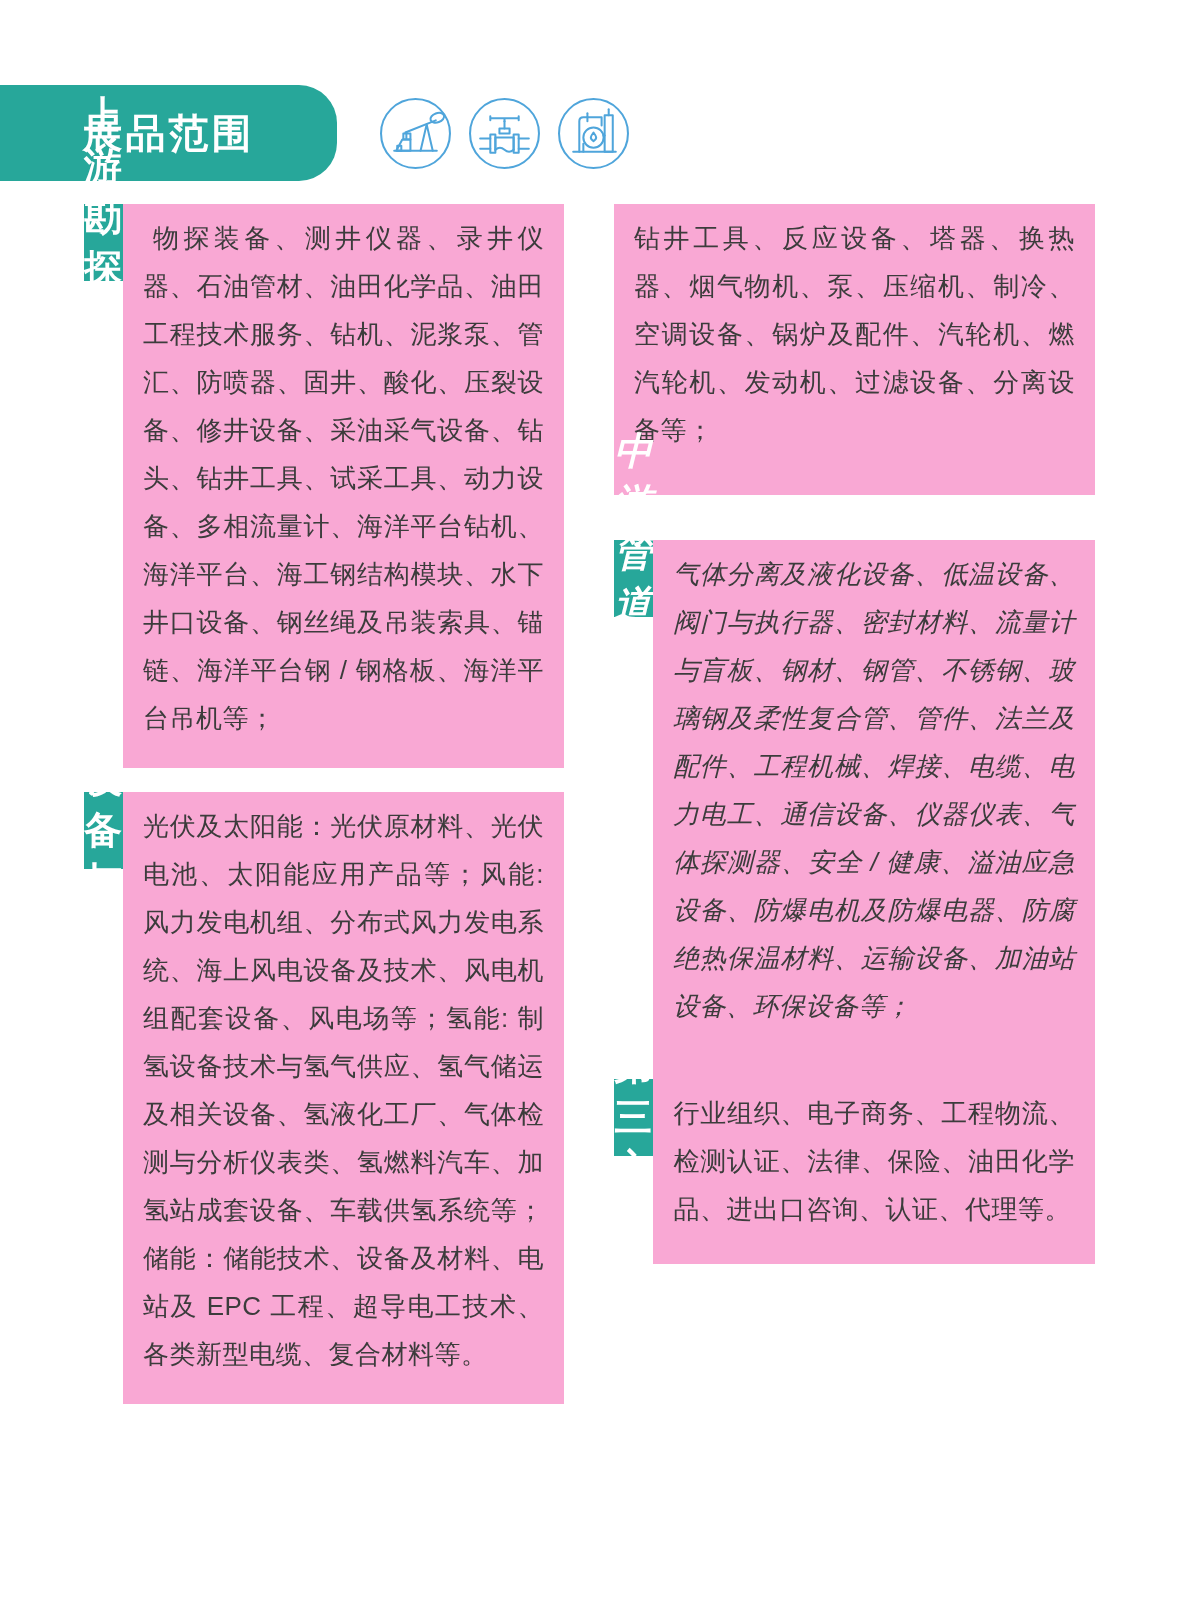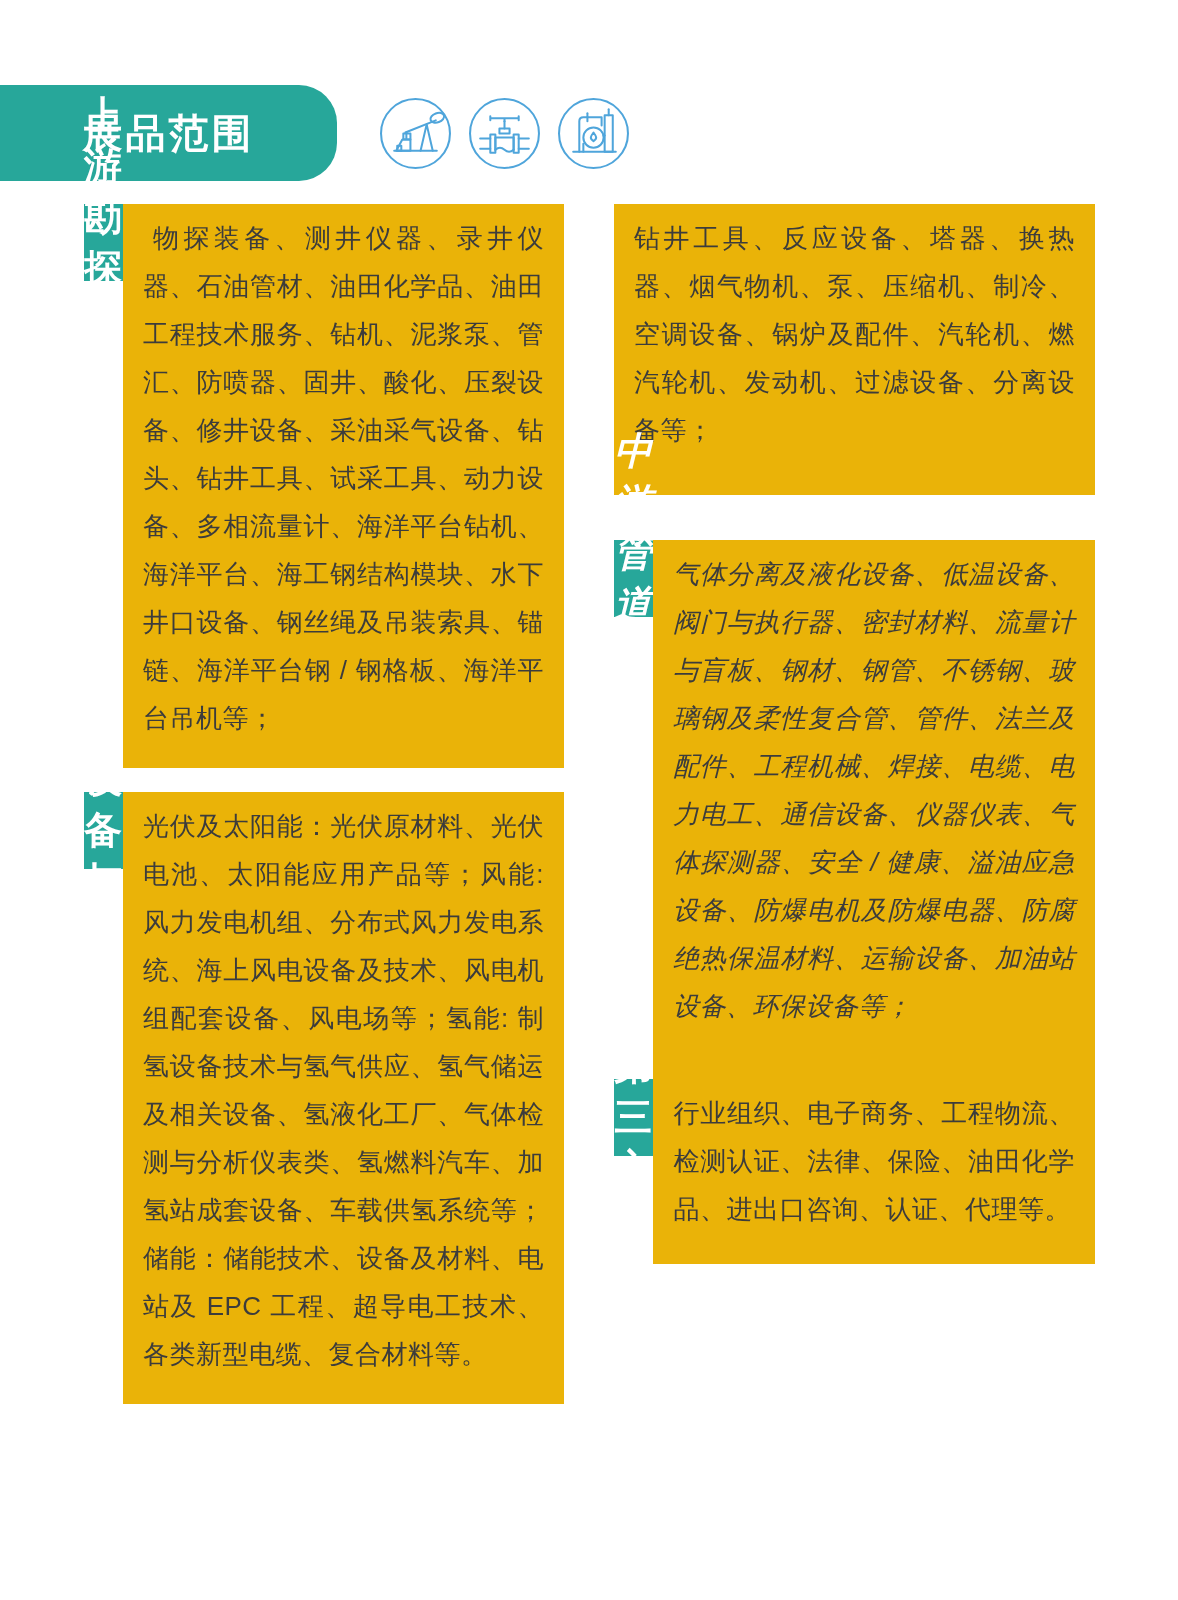--- a/index.html
+++ b/index.html
@@ -34,21 +34,21 @@
   .col-right{width:481px;}
 
   .card{display:flex;}
   .card-header{
     margin:0;height:77px;background:#27A79A;color:#ffffff;
     font-size:38px;font-weight:bold;letter-spacing:1px;
     display:flex;align-items:center;justify-content:center;
     text-align:center;
   }
   .card-body{
-    margin:0;background:#eab308;color:#3C3C3C;
+    margin:0;background:#f9a8d4;color:#3C3C3C;
     padding:10px 20px 26px;
     font-size:26px;line-height:48px;text-align:justify;
     letter-spacing:0.5px;
   }
   .indent-first{text-indent:10px;}
   .card-downstream .card-body{min-height:255px;}
   .card-midstream  .card-body{min-height:503px;}
   .card-thirdparty .card-body{min-height:149px;}
   .gap-44{margin-top:24px;}
   .gap-45{margin-top:45px;font-style:italic;}

